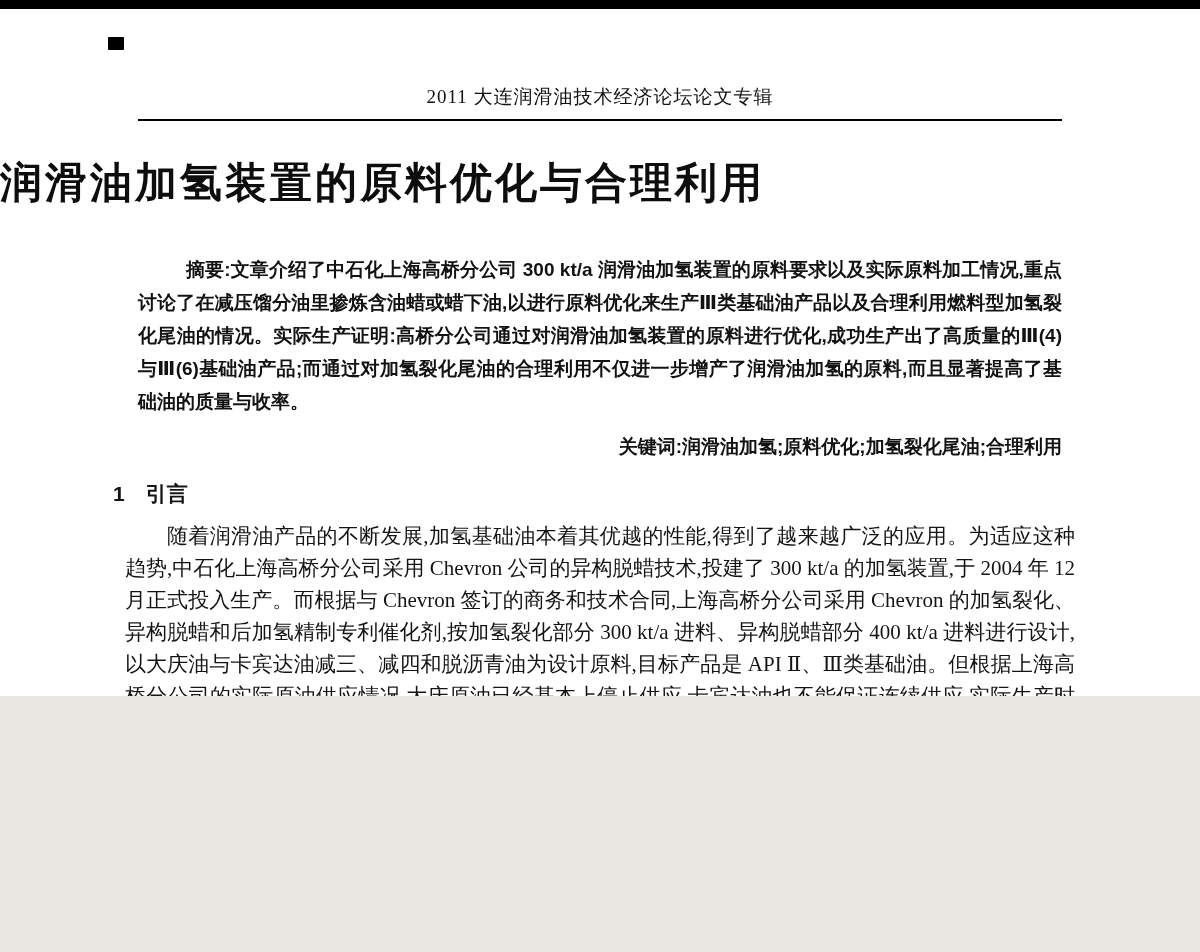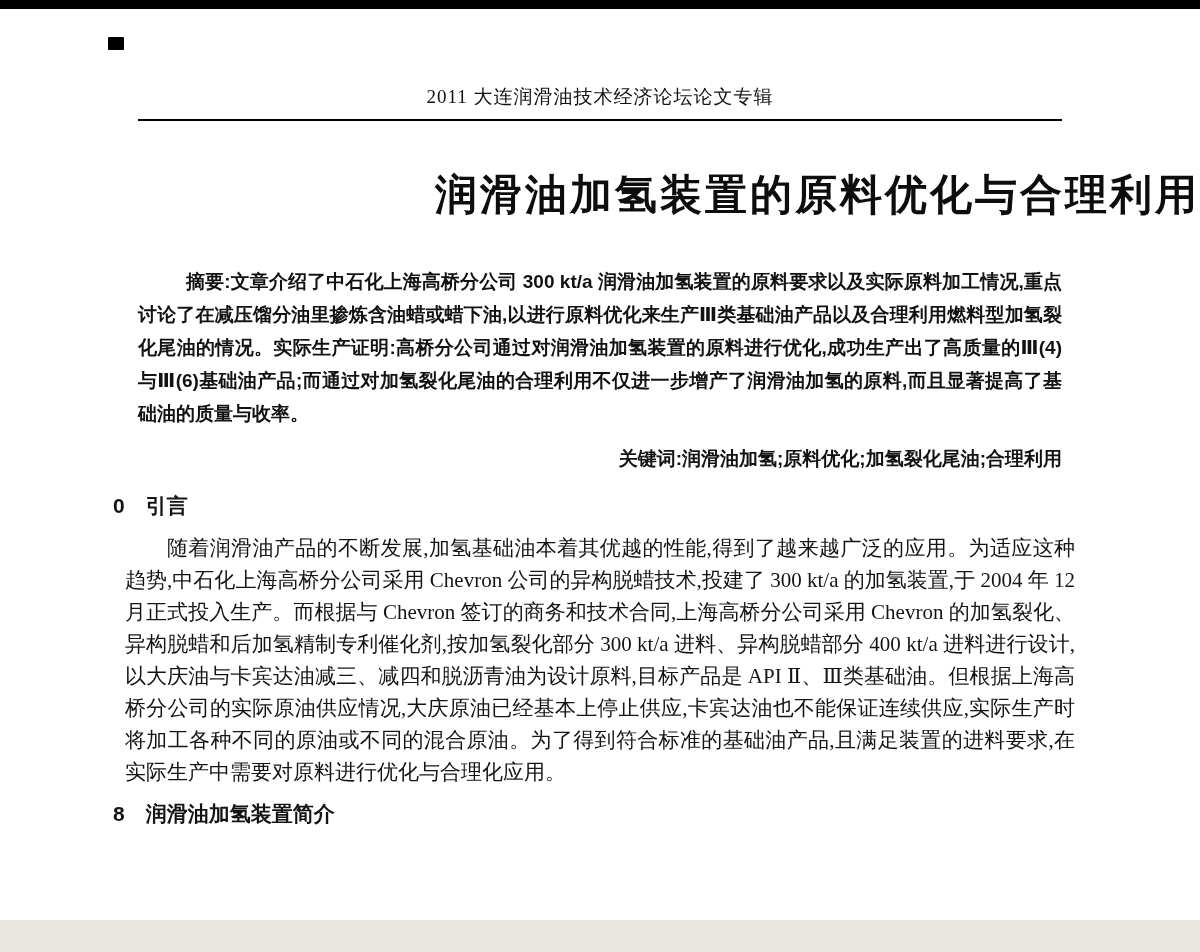--- a/index.html
+++ b/index.html
@@ -1,37 +1,37 @@
 <!DOCTYPE html>
 <html><head>
 <meta charset="utf-8">
 <style>
   html,body{margin:0;padding:0;}
   body{
     width:1200px;height:952px;background:#e9e7e2;
     font-family:"Liberation Serif","DejaVu Serif",serif;
   }
   .page{
-    position:relative;width:1200px;height:920px;background:#ffffff;
+    position:relative;width:1200px;height:696px;background:#ffffff;
     overflow:hidden;color:#141414;
   }
   .scan-bar-top{
     position:absolute;top:0;left:0;width:1200px;height:9px;background:#000;
   }
   .scan-blob{
     position:absolute;top:37px;left:108px;width:16px;height:13px;background:#000;border-radius:1px;
   }
   .journal-header{
     margin:84px 0 0;text-align:center;font-size:19px;letter-spacing:1px;color:#111;
   }
   .header-rule{
     width:924px;height:0;margin:9px auto 0;border-top:2px solid #000;
   }
   .paper-title{
-    margin:46px 0 0;text-align:right;
+    margin:34px 0 0;text-align:left;
     font-family:"Liberation Sans","DejaVu Sans",sans-serif;
     font-weight:700;font-size:42px;letter-spacing:3px;color:#0d0d0d;
   }
   .author-name{
     margin-top:28px;text-align:center;font-size:28px;color:#161616;
   }
   .author-affiliation{
     margin-top:8px;text-align:center;font-size:18px;font-weight:600;color:#161616;
   }
   .abstract-block{
@@ -76,21 +76,21 @@
   <div class="abstract-block">
     <span class="label">摘要:</span><span>文章介绍了中石化上海高桥分公司 300 kt/a 润滑油加氢装置的原料要求以及实际原料加工情况,重点讨论了在减压馏分油里掺炼含油蜡或蜡下油,以进行原料优化来生产Ⅲ类基础油产品以及合理利用燃料型加氢裂化尾油的情况。实际生产证明:高桥分公司通过对润滑油加氢装置的原料进行优化,成功生产出了高质量的Ⅲ(4)与Ⅲ(6)基础油产品;而通过对加氢裂化尾油的合理利用不仅进一步增产了润滑油加氢的原料,而且显著提高了基础油的质量与收率。</span>
   </div>
 
   <div class="keywords-block">
     <span class="label">关键词:</span><span>润滑油加氢;原料优化;加氢裂化尾油;合理利用</span>
   </div>
 
   <div class="body-text">
 
-    <h2>0　引言</h2>
+    <h2>1　引言</h2>
 
     <p>随着润滑油产品的不断发展,加氢基础油本着其优越的性能,得到了越来越广泛的应用。为适应这种趋势,中石化上海高桥分公司采用 Chevron 公司的异构脱蜡技术,投建了 300 kt/a 的加氢装置,于 2004 年 12 月正式投入生产。而根据与 Chevron 签订的商务和技术合同,上海高桥分公司采用 Chevron 的加氢裂化、异构脱蜡和后加氢精制专利催化剂,按加氢裂化部分 300 kt/a 进料、异构脱蜡部分 400 kt/a 进料进行设计,以大庆油与卡宾达油减三、减四和脱沥青油为设计原料,目标产品是 API Ⅱ、Ⅲ类基础油。但根据上海高桥分公司的实际原油供应情况,大庆原油已经基本上停止供应,卡宾达油也不能保证连续供应,实际生产时将加工各种不同的原油或不同的混合原油。为了得到符合标准的基础油产品,且满足装置的进料要求,在实际生产中需要对原料进行优化与合理化应用。</p>
 
     <h2>8　润滑油加氢装置简介</h2>
 
 
   </div>
 
 </div>
 

